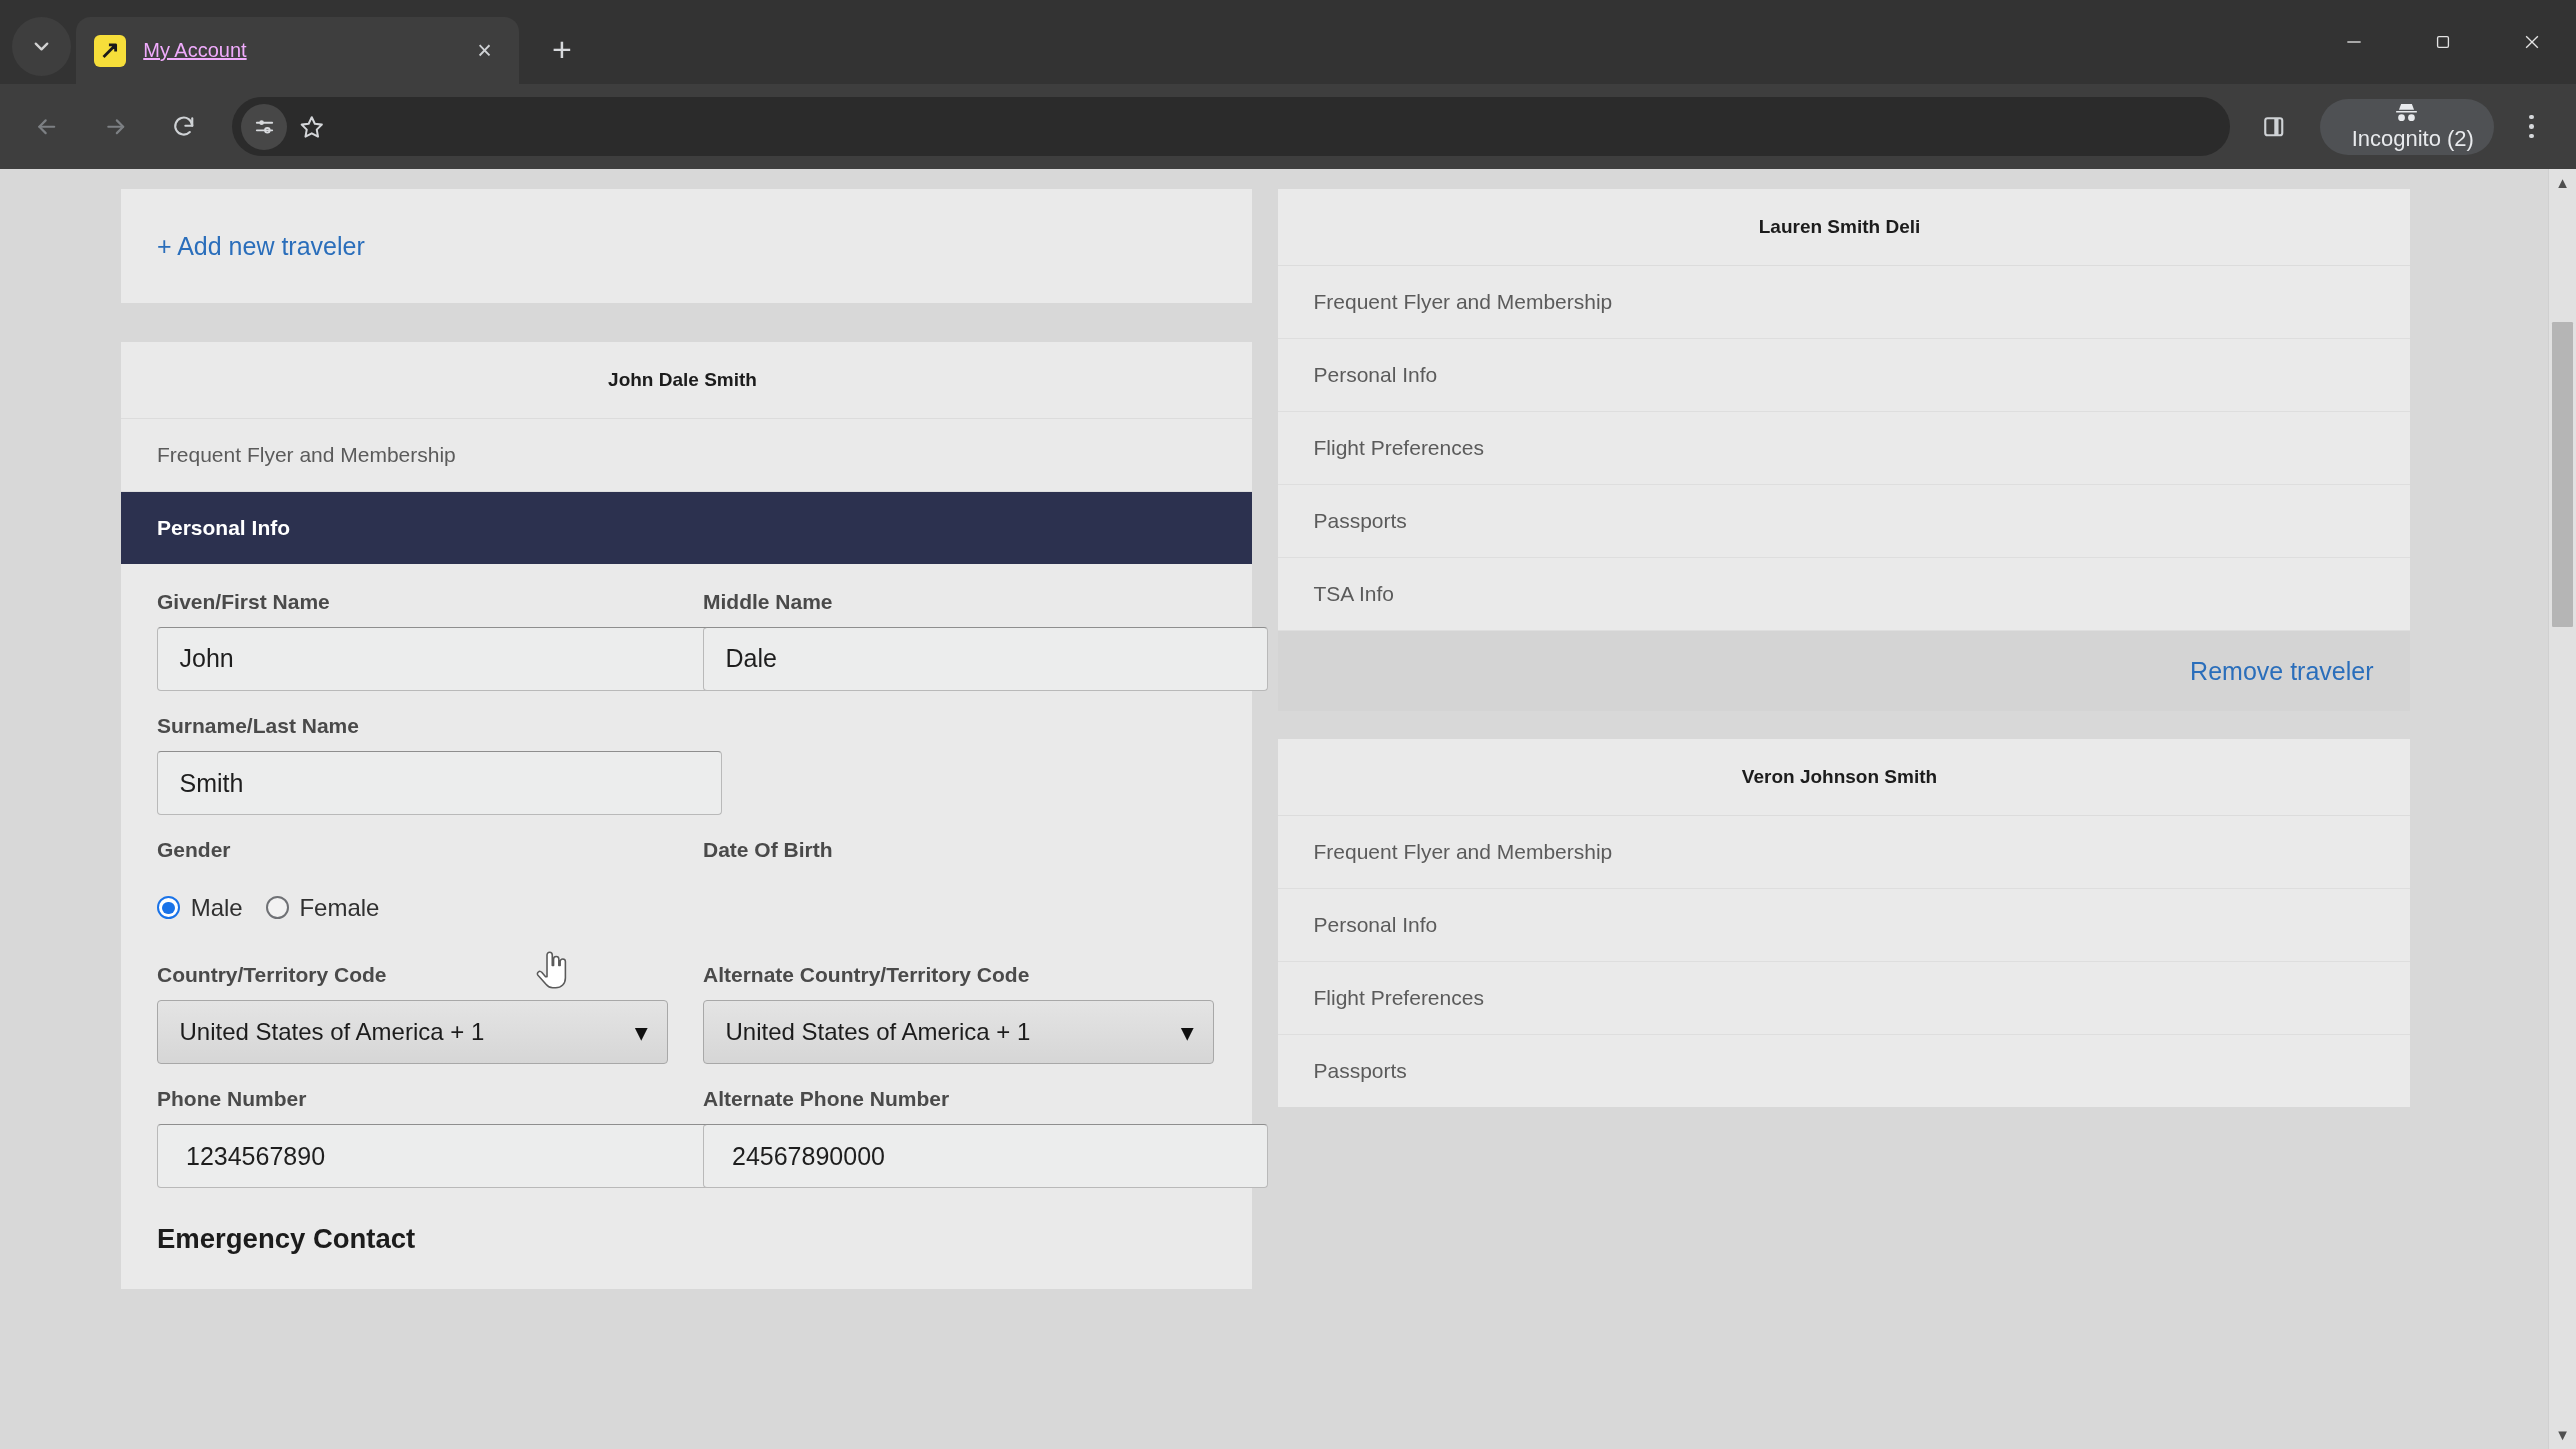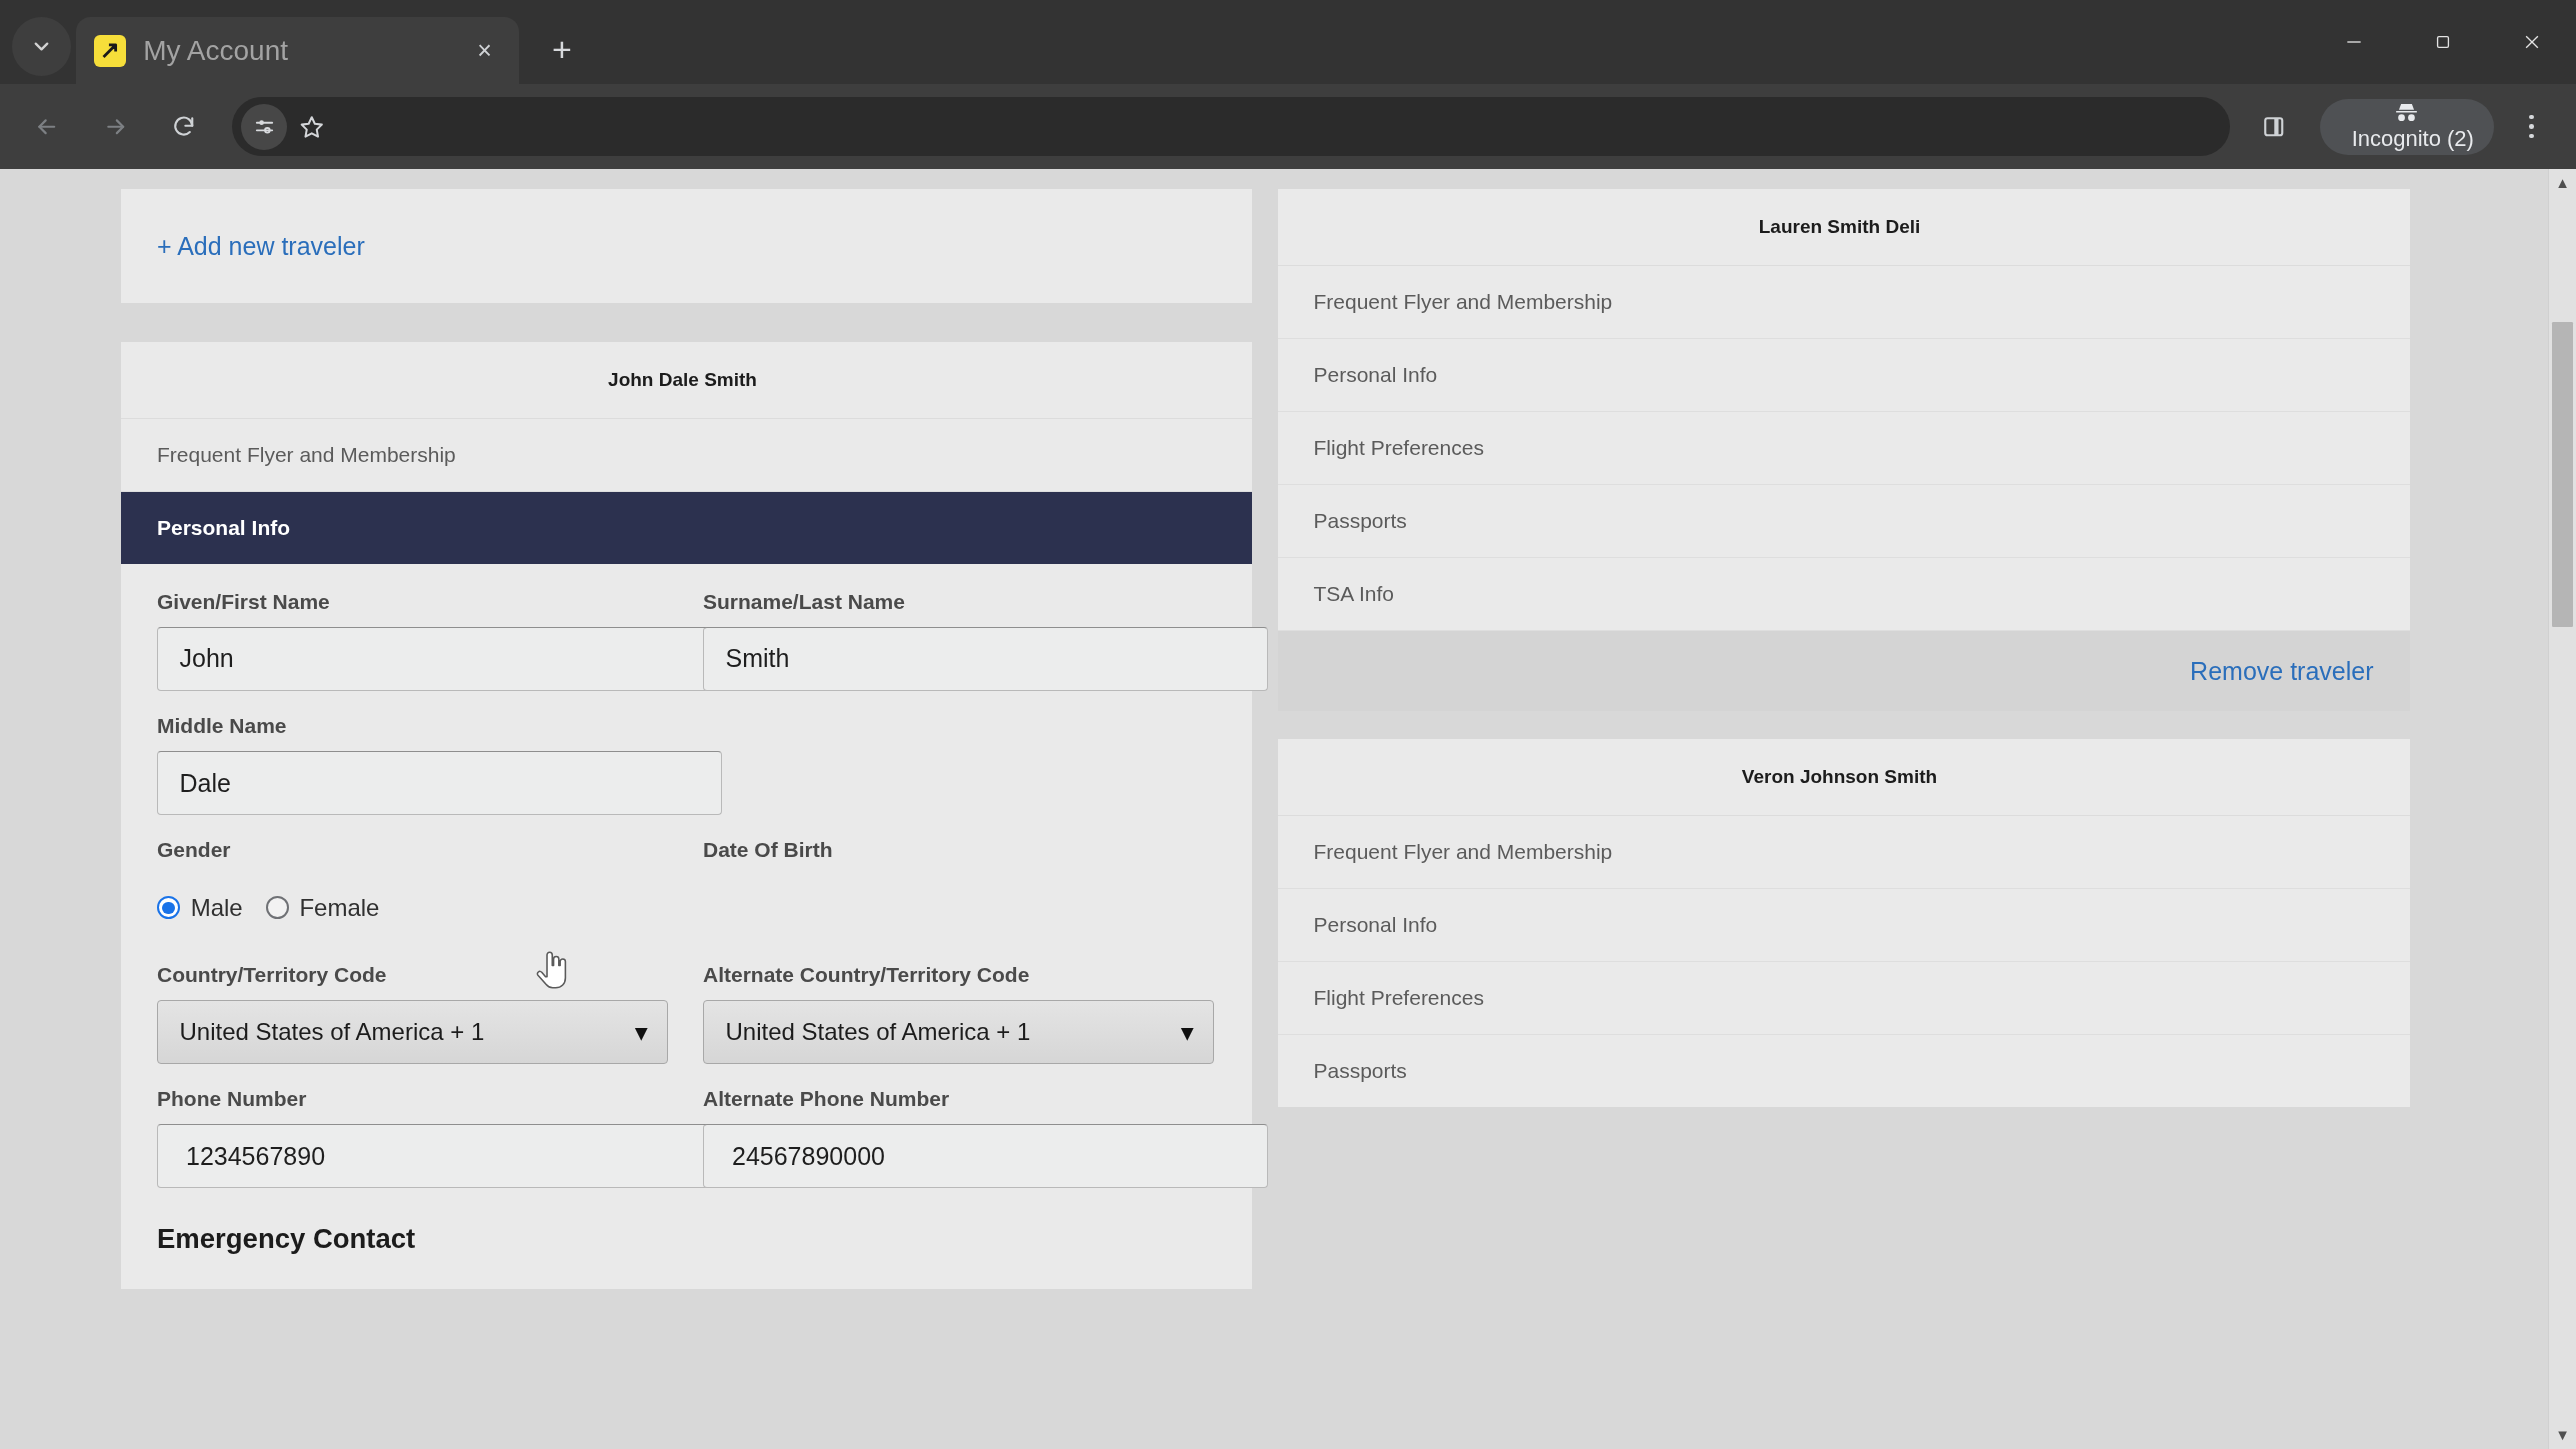--- a/index.html
+++ b/index.html
@@ -48,26 +48,27 @@
     border-radius: 6px;
     display: flex; align-items: center; justify-content: center;
     flex: none;
     position: relative;
   }
   .tab-favicon .glyph {
     font-size: 24px; font-weight: 700; color: #1a1a1a; line-height: 1;
     transform: translateY(-0.7px);
   }
   .tab-title {
-    color: #a3a3a3;
-    font-size: 28px;
+    color: #f0abfc;
+    font-size: 20px;
     margin-left: 17.4px;
     white-space: nowrap;
     overflow: hidden;
     flex: 1;
+    text-decoration: underline;
   }
   .tab-close {
     color: #cfd2d5; font-size: 25px; line-height: 1;
     width: 35px; height: 35px;
     display: flex; align-items: center; justify-content: center;
     flex: none;
   }
   .newtab {
     color: #d7d9dc; font-size: 34px; font-weight: 300;
     width: 50px; height: 50px;
@@ -444,27 +445,27 @@
 
           <div class="form-body">
             <div class="form-grid">
 
               <div class="field">
                 <label class="field-label">Given/First Name</label>
                 <div class="input-box">John</div>
               </div>
 
               <div class="field">
+                <label class="field-label">Middle Name</label>
+                <div class="input-box">Dale</div>
+              </div>
+
+              <div class="field">
                 <label class="field-label">Surname/Last Name</label>
                 <div class="input-box">Smith</div>
-              </div>
-
-              <div class="field">
-                <label class="field-label">Middle Name</label>
-                <div class="input-box">Dale</div>
               </div>
 
               <div class="field"></div>
 
               <div class="field">
                 <label class="field-label">Gender</label>
                 <div class="radio-row">
                   <div class="radio-item">
                     <span class="radio on"></span>
                     <span class="radio-label">Male</span>

